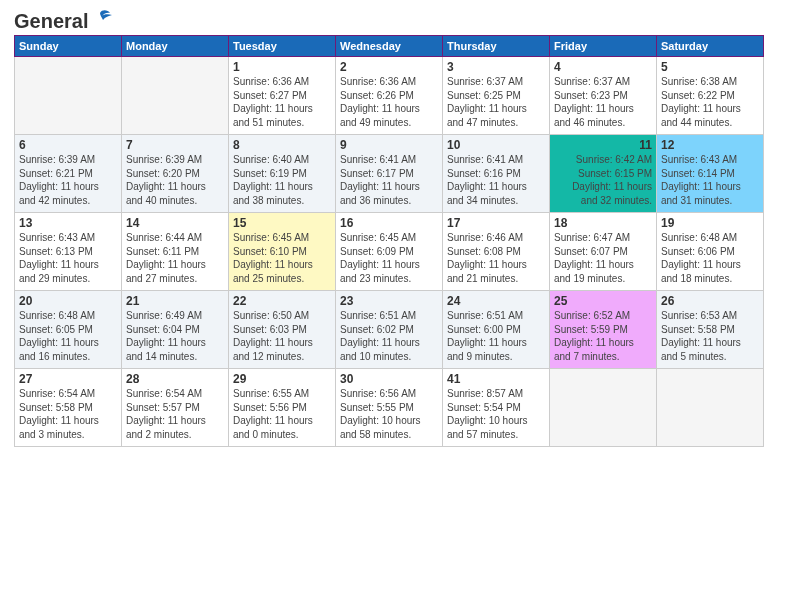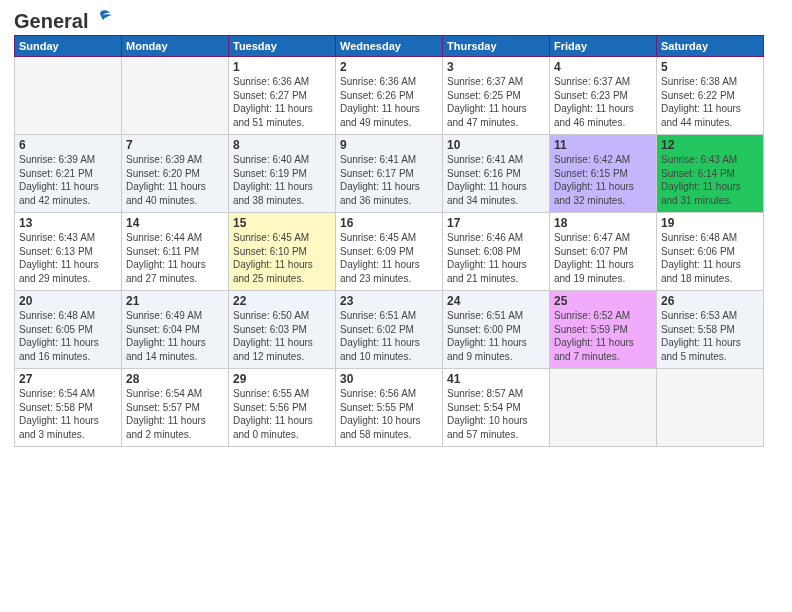--- a/index.html
+++ b/index.html
@@ -184,28 +184,28 @@
 Daylight: 11 hours
 and 36 minutes.</div>
           </td>
           <td style="background: rgb(240, 244, 248);">
             <span class="day-num">10</span>
             <div class="day-info">Sunrise: 6:41 AM
 Sunset: 6:16 PM
 Daylight: 11 hours
 and 34 minutes.</div>
           </td>
-          <td style="background: #c4b5fd;">
+          <td style="background: #14b8a6; text-align: right;">
             <span class="day-num">11</span>
             <div class="day-info">Sunrise: 6:42 AM
 Sunset: 6:15 PM
 Daylight: 11 hours
 and 32 minutes.</div>
           </td>
-          <td style="background: #22c55e;">
+          <td style="background: #7dd3fc;">
             <span class="day-num">12</span>
             <div class="day-info">Sunrise: 6:43 AM
 Sunset: 6:14 PM
 Daylight: 11 hours
 and 31 minutes.</div>
           </td>
         </tr>
         <tr>
           <td style="background: rgb(255, 255, 255);">
             <span class="day-num">13</span>

